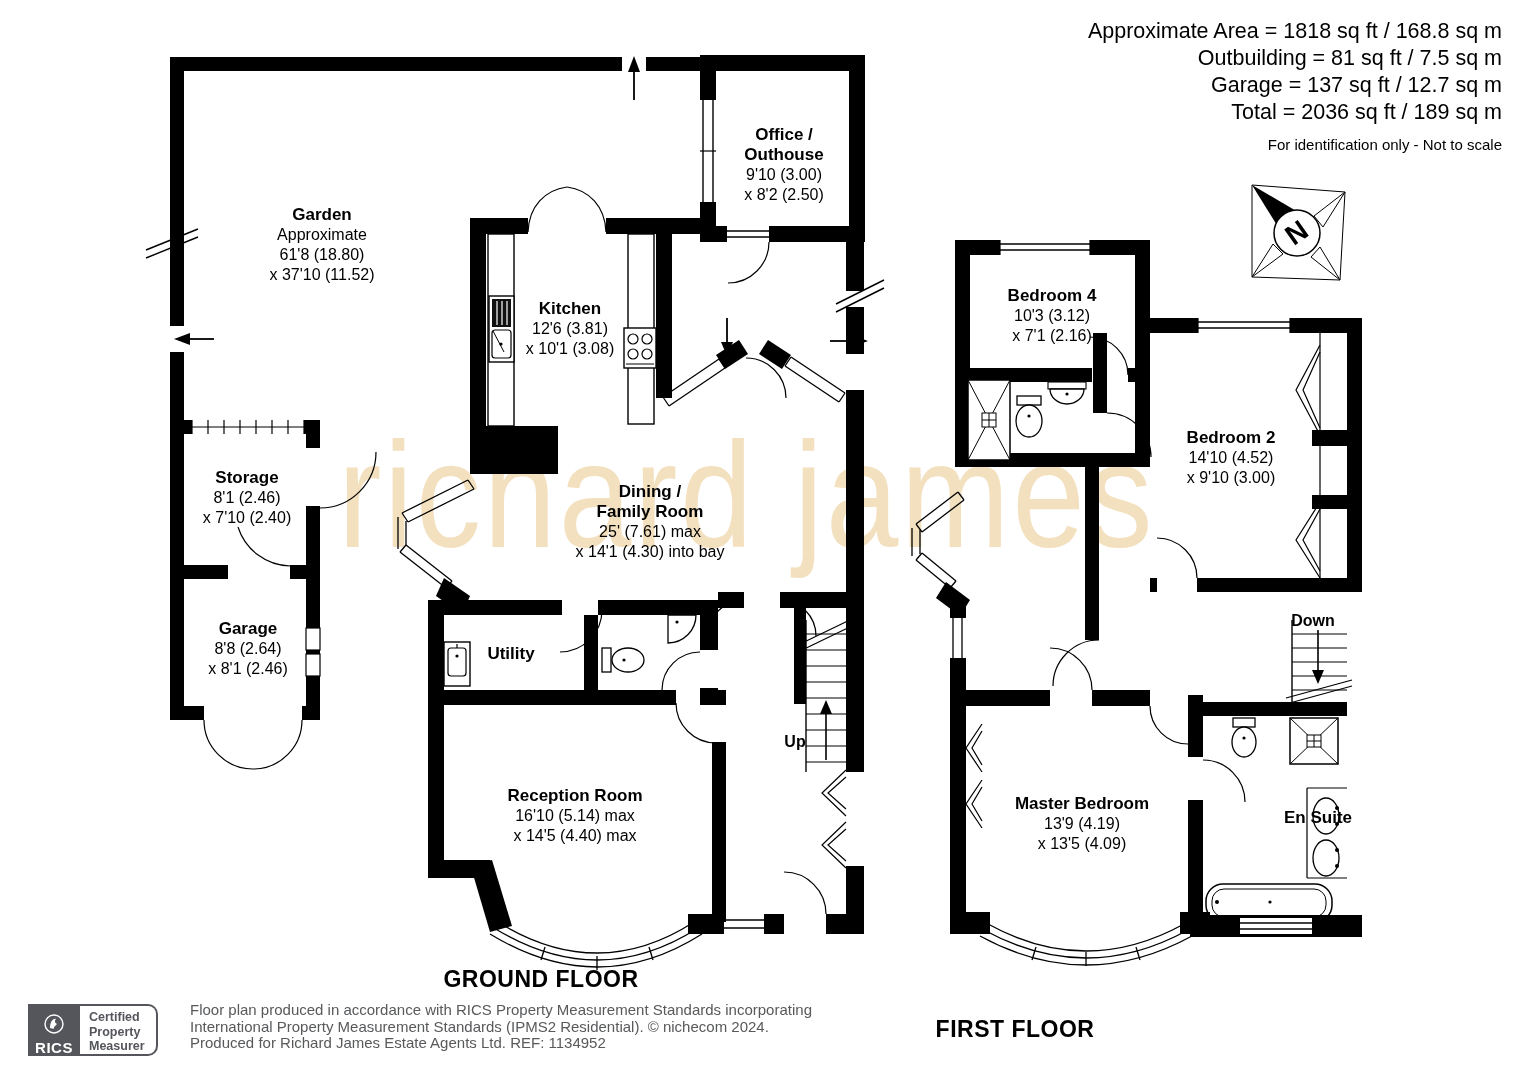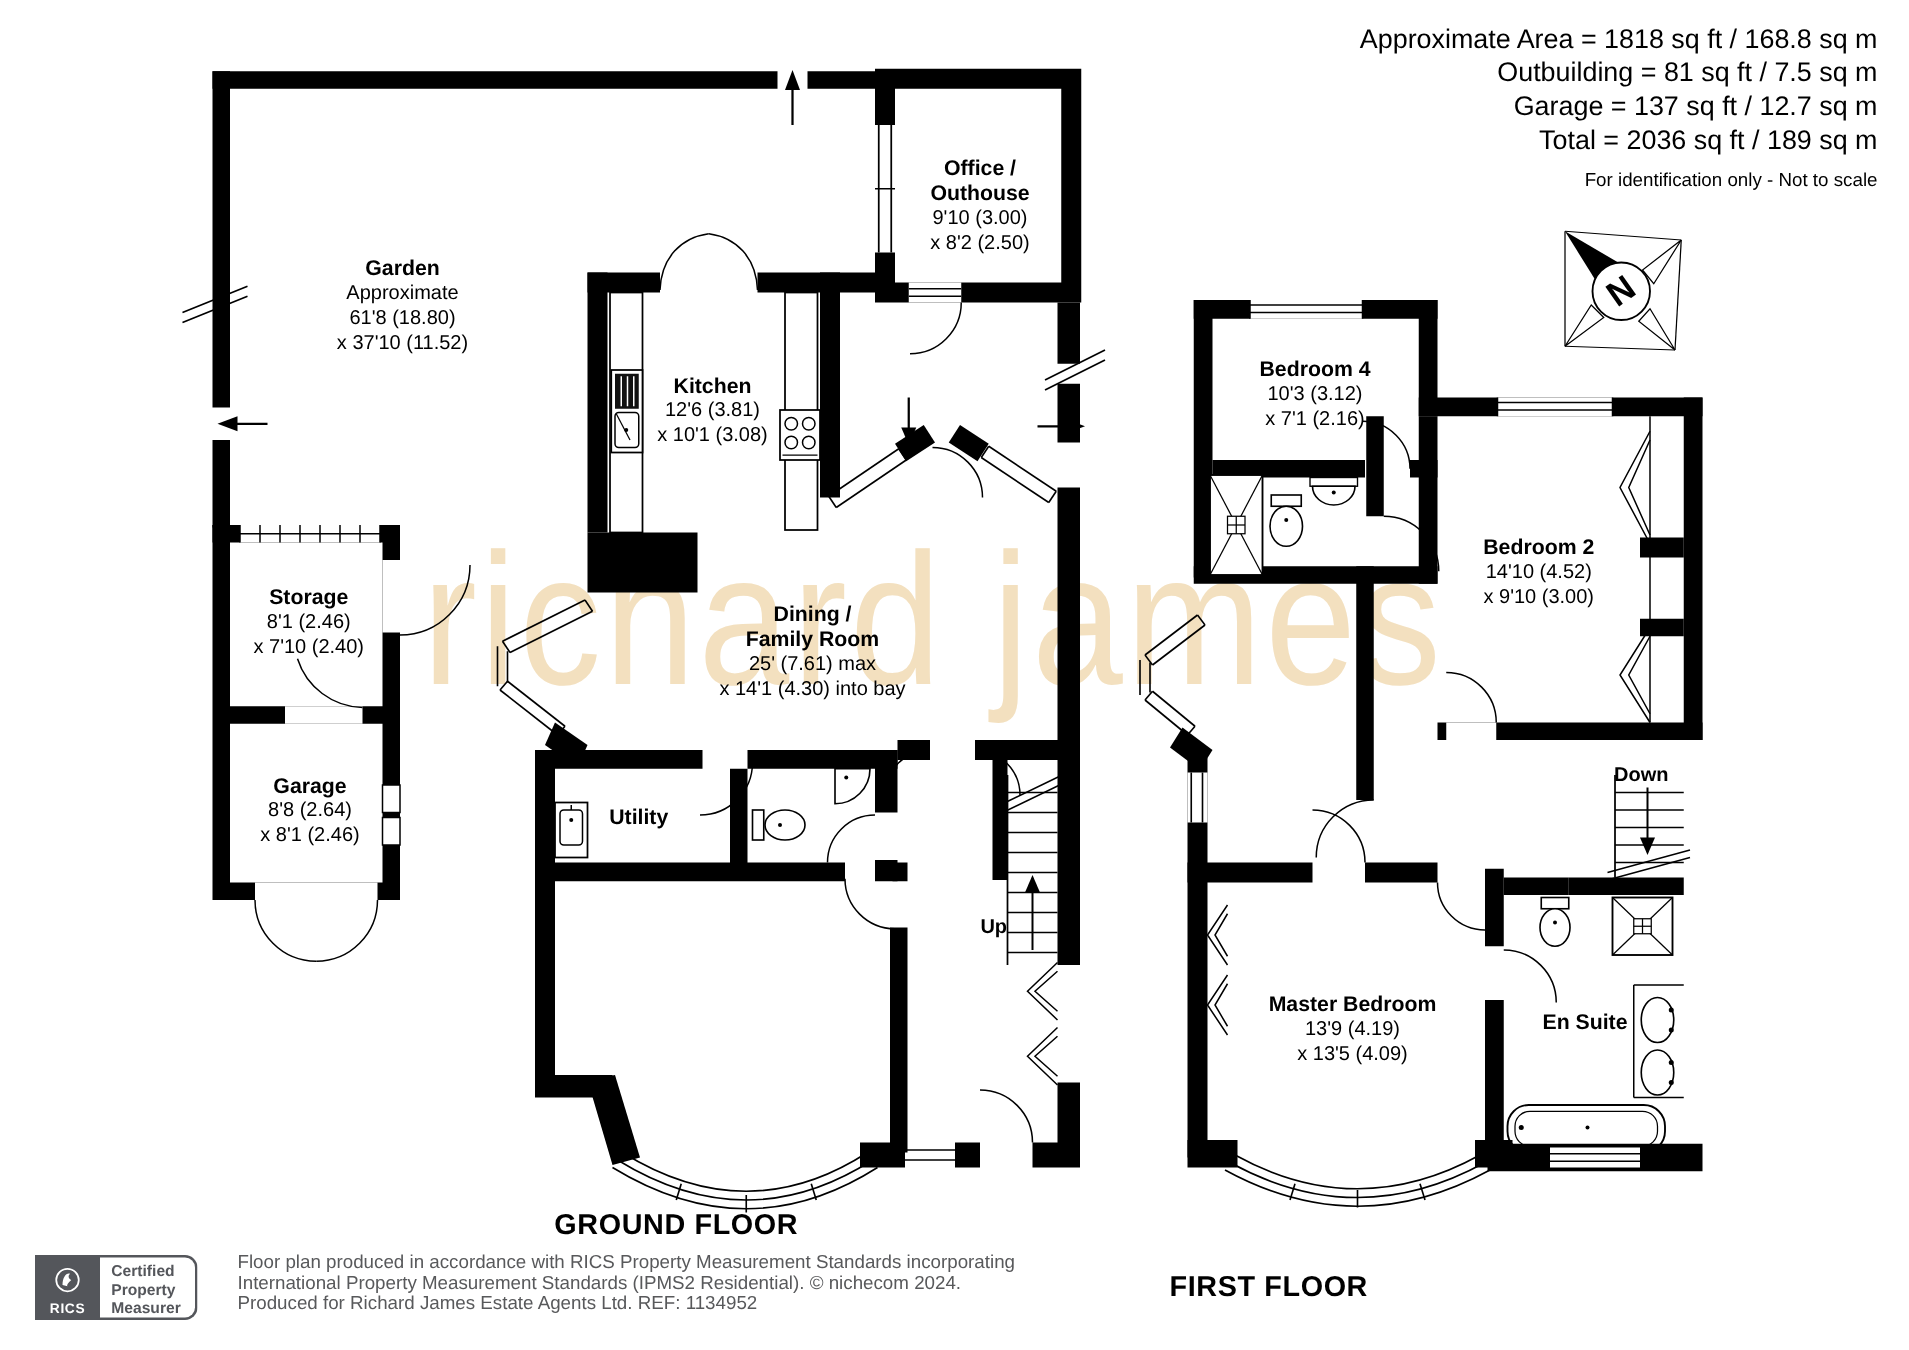--- a/index.html
+++ b/index.html
@@ -19,21 +19,21 @@
       letter-spacing:.5px;white-space:nowrap;}
   .stair-label{position:absolute;transform:translateX(-50%);font-weight:bold;font-size:16px;}
   
   .hdr{position:absolute;top:18px;right:25px;text-align:right;font-size:21.5px;line-height:27px;
       z-index:3;}
   .hdr-note{font-size:15px;margin-top:5px;}
   
   .rics-badge{position:absolute;left:28px;top:1004px;width:52px;height:52px;background:#54565b;
       z-index:3;display:flex;flex-direction:column;align-items:center;justify-content:flex-end;
       padding-bottom:3px;box-sizing:border-box;}
-  .rics-txt{color:#fff;font-weight:bold;font-size:11px;letter-spacing:.5px;line-height:11px;}
+  .rics-txt{color:#fff;font-weight:bold;font-size:15px;letter-spacing:.5px;line-height:11px;}
   .cert-box{position:absolute;left:80px;top:1004px;width:78px;height:52px;border:2px solid #54565b;
       border-left:none;border-radius:0 10px 10px 0;background:#fff;color:#54565b;font-weight:bold;
       font-size:12.5px;line-height:14.5px;padding:4px 0 0 9px;box-sizing:border-box;z-index:3;}
   .foot-text{position:absolute;left:190px;top:1002px;font-size:15px;line-height:16.5px;
       color:#58595b;z-index:3;}
 </style>
 </head>
 <body>
 
 <div class="page">
@@ -455,39 +455,44 @@
       <div>x 7'10 (2.40)</div>
     </div>
     <div class="room-label" style="left:248px;top:619px;">
       <div class="rl-b">Garage</div>
       <div>8'8 (2.64)</div>
       <div>x 8'1 (2.46)</div>
     </div>
     <div class="room-label" style="left:511px;top:644px;">
       <div class="rl-b">Utility</div>
     </div>
+    <div class="room-label" style="left:575px;top:786px;">
+      <div class="rl-b">Reception Room</div>
+      <div>16'10 (5.14) max</div>
+      <div>x 14'5 (4.40) max</div>
+    </div>
     <div class="stair-label" style="left:795px;top:733px;">Up</div>
     <div class="floor-title" style="left:541px;top:966px;">GROUND FLOOR</div>
 
     <div class="room-label" style="left:1052px;top:286px;">
       <div class="rl-b">Bedroom 4</div>
       <div>10'3 (3.12)</div>
       <div>x 7'1 (2.16)</div>
     </div>
     <div class="room-label" style="left:1231px;top:428px;">
       <div class="rl-b">Bedroom 2</div>
       <div>14'10 (4.52)</div>
       <div>x 9'10 (3.00)</div>
     </div>
     <div class="room-label" style="left:1082px;top:794px;">
       <div class="rl-b">Master Bedroom</div>
       <div>13'9 (4.19)</div>
       <div>x 13'5 (4.09)</div>
     </div>
-    <div class="room-label" style="left:1268px;top:808px;">
+    <div class="room-label" style="left:1318px;top:808px;">
       <div class="rl-b">En Suite</div>
     </div>
     <div class="stair-label" style="left:1313px;top:612px;">Down</div>
     <div class="floor-title" style="left:1015px;top:1016px;">FIRST FLOOR</div>
 
     <div class="rics-badge">
       <svg width="26" height="30" viewBox="0 0 26 30">
         <circle cx="13" cy="12" r="9" fill="none" stroke="#fff" stroke-width="1.4"></circle>
         <path d="M9,16 C9,10 12,6 15,7 C13,9 14,11 16,12 C14,14 12,16 13,17 Z" fill="#fff"></path>
       </svg>

